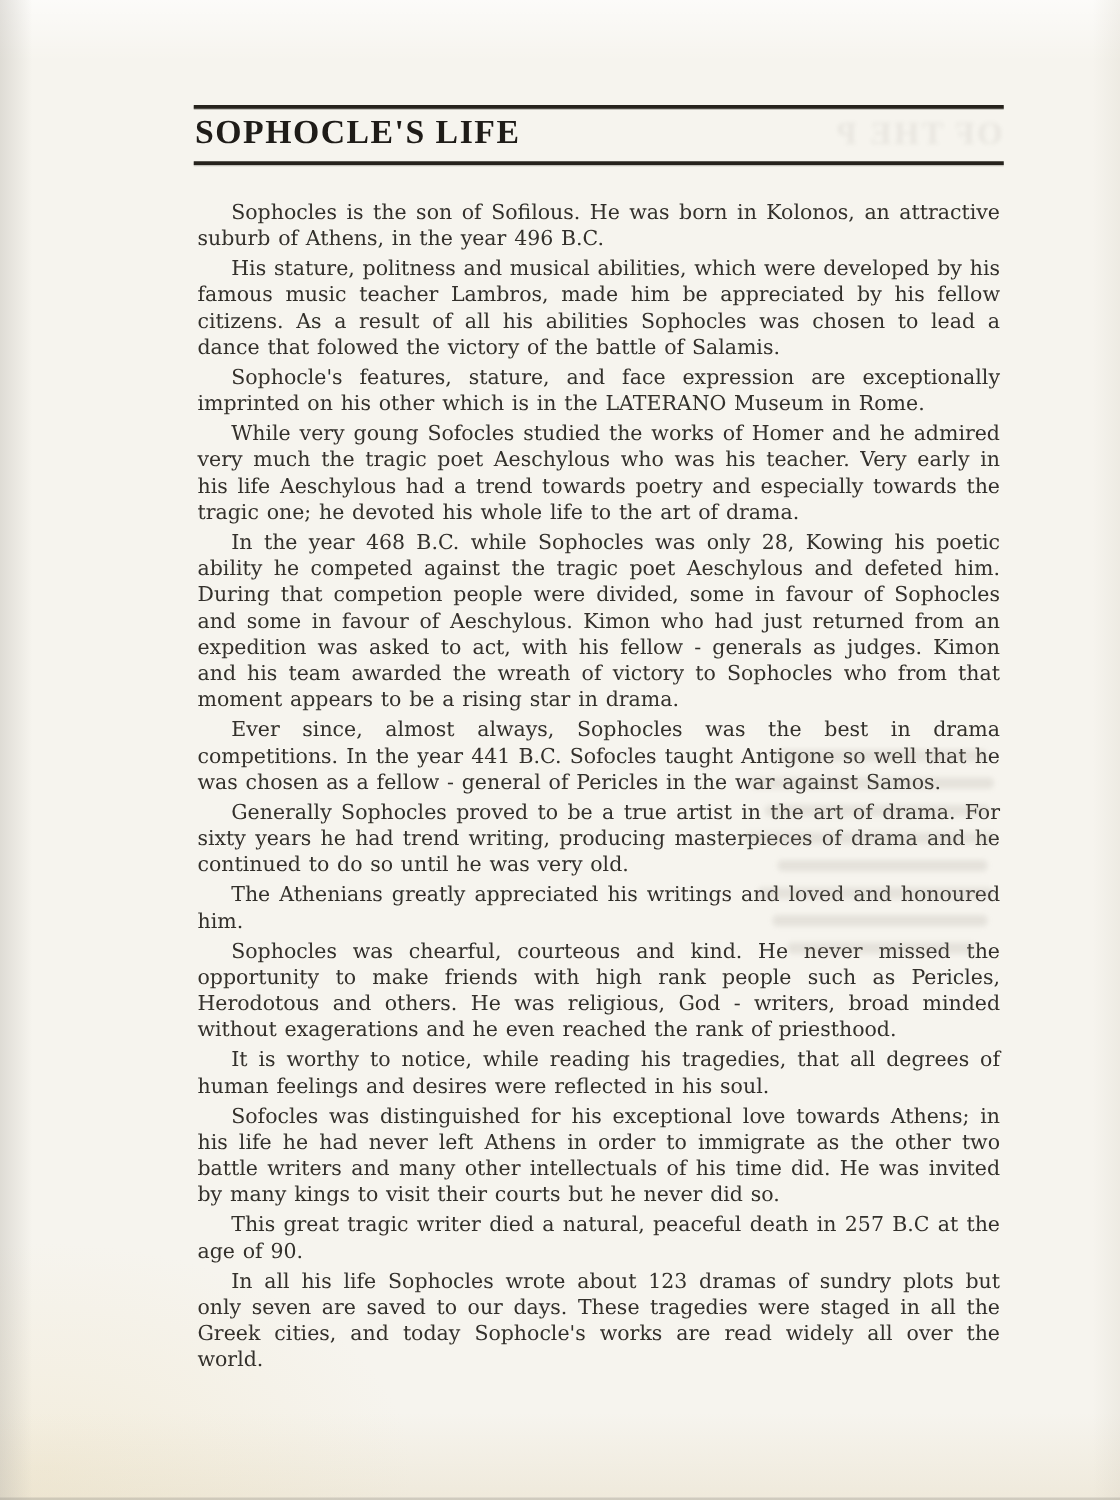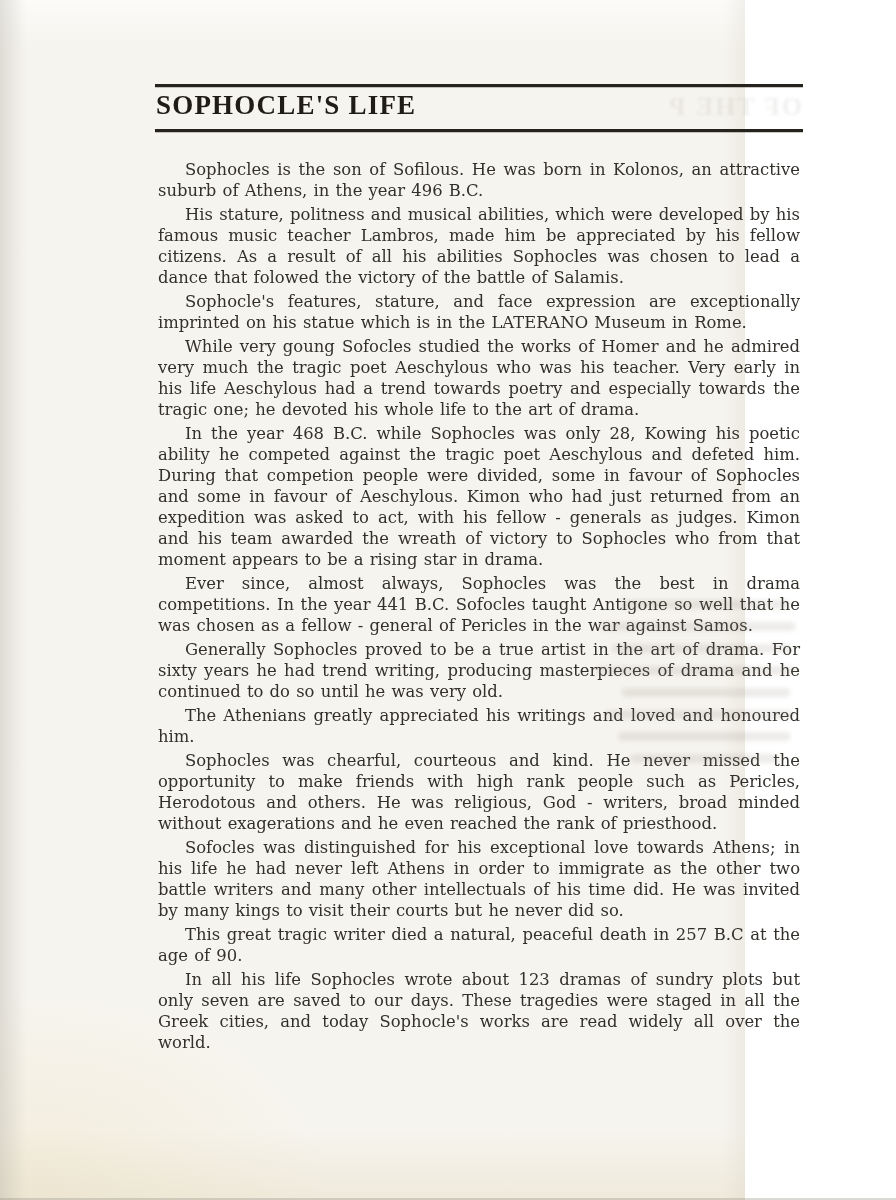--- a/index.html
+++ b/index.html
@@ -2,21 +2,21 @@
 <html style="--paper: #f6f4ee; --ink: #33302b; --title-ink: #1f1c18; --rule: #26221c;"><head>
 <meta charset="utf-8">
 <style>
   html, body {
     margin: 0; padding: 0;
     width: 896px; height: 1200px;
     overflow: hidden;
   }
   .page {
     position: relative;
-    width: 745px; height: 1200px;
+    width: 896px; height: 1200px;
     background-color: var(--paper, #f6f4ee);
     background-image:
       linear-gradient(90deg, rgba(184,180,172,0.38), rgba(184,180,172,0) 26px),
       linear-gradient(270deg, rgba(208,202,188,0.22), rgba(208,202,188,0) 22px),
       linear-gradient(0deg, rgba(226,214,184,0.35), rgba(226,214,184,0) 70px),
       linear-gradient(180deg, rgba(255,255,255,0.65), rgba(255,255,255,0) 50px),
       radial-gradient(420px 260px at 4% 98%, rgba(235,220,180,0.30), rgba(235,220,180,0) 70%);
     font-family: "DejaVu Serif", serif;
     color: var(--ink, #33302b);
   }
@@ -90,27 +90,28 @@
 
   <div class="ghost-title">OF THE P</div>
 
   <div class="rule rule-top"></div>
   <h1 class="title">SOPHOCLE'S LIFE</h1>
   <div class="rule rule-bottom"></div>
 
   <div class="body-text" id="body-text">
       <p>Sophocles is the son of Sofilous. He was born in Kolonos, an attractive suburb of Athens, in the year 496 B.C.</p>
       <p>His stature, politness and musical abilities, which were developed by his famous music teacher Lambros, made him be appreciated by his fellow citizens. As a result of all his abilities Sophocles was chosen to lead a dance that folowed the victory of the battle of Salamis.</p>
-      <p>Sophocle's features, stature, and face expression are exceptionally imprinted on his statue which is in the LATERANO Museum in Rome.</p>
+      <p>Sophocle's features, stature, and face expression are exceptionally imprinted on his other which is in the LATERANO Museum in Rome.</p>
       <p>While very goung Sofocles studied the works of Homer and he admired very much the tragic poet Aeschylous who was his teacher. Very early in his life Aeschylous had a trend towards poetry and especially towards the tragic one; he devoted his whole life to the art of drama.</p>
       <p>In the year 468 B.C. while Sophocles was only 28, Kowing his poetic ability he competed against the tragic poet Aeschylous and defeted him. During that competion people were divided, some in favour of Sophocles and some in favour of Aeschylous. Kimon who had just returned from an expedition was asked to act, with his fellow - generals as judges. Kimon and his team awarded the wreath of victory to Sophocles who from that moment appears to be a rising star in drama.</p>
       <p>Ever since, almost always, Sophocles was the best in drama competitions. In the year 441 B.C. Sofocles taught Antigone so well that he was chosen as a fellow - general of Pericles in the war against Samos.</p>
       <p>Generally Sophocles proved to be a true artist in the art of drama. For sixty years he had trend writing, producing masterpieces of drama and he continued to do so until he was very old.</p>
       <p>The Athenians greatly appreciated his writings and loved and honoured him.</p>
       <p>Sophocles was chearful, courteous and kind. He never missed the opportunity to make friends with high rank people such as Pericles, Herodotous and others. He was religious, God - writers, broad minded without exagerations and he even reached the rank of priesthood.</p>
+      <p>It is worthy to notice, while reading his tragedies, that all degrees of human feelings and desires were reflected in his soul.</p>
       <p>Sofocles was distinguished for his exceptional love towards Athens; in his life he had never left Athens in order to immigrate as the other two battle writers and many other intellectuals of his time did. He was invited by many kings to visit their courts but he never did so.</p>
       <p>This great tragic writer died a natural, peaceful death in 257 B.C at the age of 90.</p>
       <p>In all his life Sophocles wrote about 123 dramas of sundry plots but only seven are saved to our days. These tragedies were staged in all the Greek cities, and today Sophocle's works are read widely all over the world.</p>
     </div>
 
   <div class="ghost-line" style="left:620px; top:600px; width:170px;"></div>
   <div class="ghost-line" style="left:600px; top:622px; width:195px;"></div>
   <div class="ghost-line" style="left:612px; top:644px; width:180px;"></div>
   <div class="ghost-line" style="left:596px; top:666px; width:200px;"></div>
   <div class="ghost-line" style="left:622px; top:688px; width:168px;"></div>

